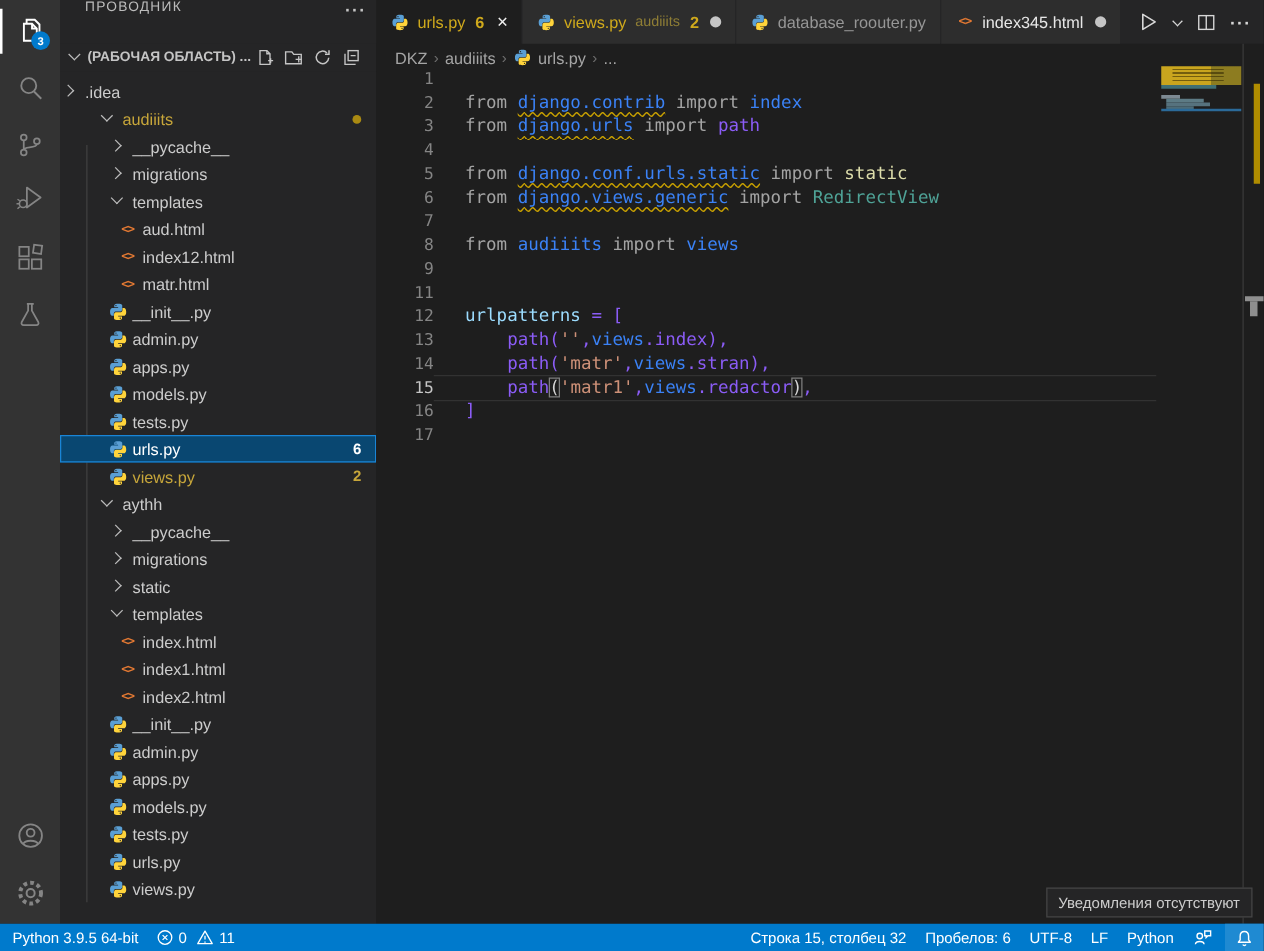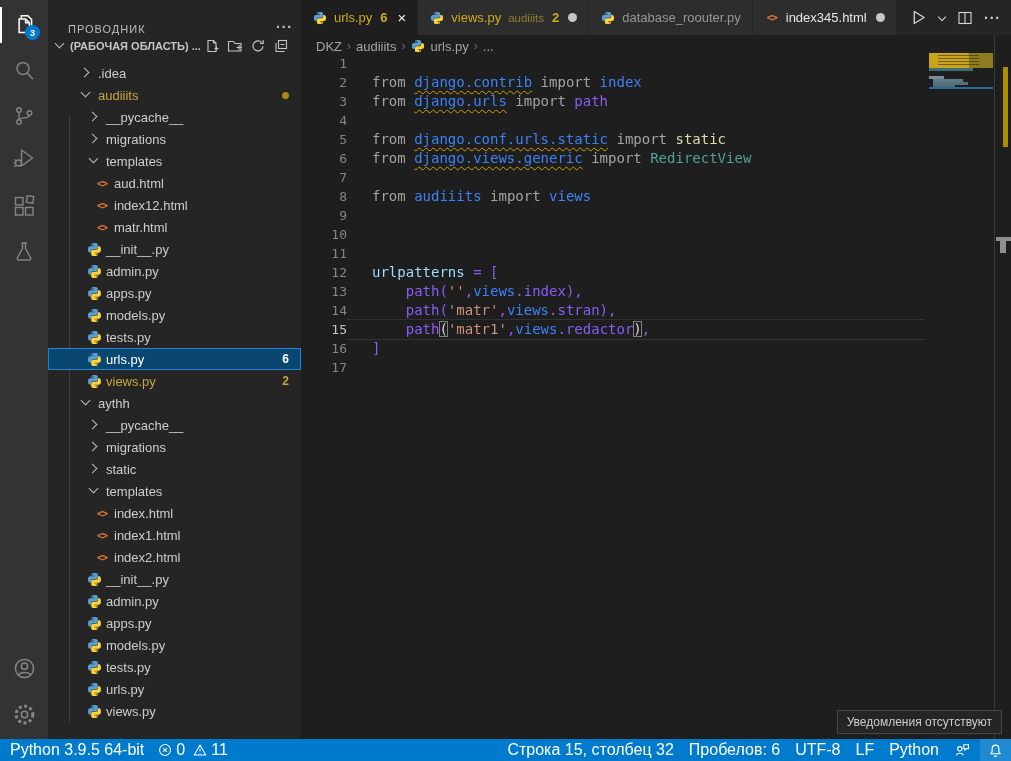--- a/index.html
+++ b/index.html
@@ -7,21 +7,21 @@
        font-family:"Liberation Sans","DejaVu Sans",sans-serif;color:#cccccc;-webkit-font-smoothing:antialiased}
   
   .activitybar{position:absolute;left:0;top:0;width:48px;bottom:22px;background:#333333;z-index:6}
   .ab-item{position:absolute;left:0;width:48px;height:40px;display:flex;align-items:center;justify-content:center;color:#858585;cursor:pointer}
   .ab-item.active{color:#ffffff}
   .ab-indicator{position:absolute;left:0;top:7px;width:2px;height:36px;background:#ffffff}
   .ab-badge{position:absolute;left:25px;top:25px;width:15px;height:15px;border-radius:50%;background:#007acc;color:#fff;
             font-size:9px;display:flex;align-items:center;justify-content:center;font-weight:bold}
   
   .sidebar{position:absolute;left:48px;top:0;width:253px;bottom:22px;background:#252526;overflow:hidden;z-index:5}
-  .sb-title{height:35px;display:flex;align-items:flex-end;padding:0 8px 0 20px;font-size:11px;letter-spacing:1px;color:#bbbbbb}
+  .sb-title{height:35px;display:flex;align-items:flex-start;padding:0 8px 0 20px;font-size:11px;letter-spacing:1px;color:#bbbbbb}
   .sb-title .dots{margin-left:auto;font-weight:bold;color:#c5c5c5;font-size:14px;letter-spacing:1px;cursor:pointer}
   .sb-section{position:absolute;top:35px;left:0;right:0;height:22px;display:flex;align-items:center;background:#252526;z-index:3;
               font-size:11px;font-weight:bold;color:#c5c5c5;padding-left:4px}
   .sb-section .label{margin-left:2px;white-space:nowrap;overflow:hidden}
   .sb-actions{margin-left:auto;display:flex;align-items:center;gap:7px;padding-right:12px;color:#c5c5c5}
   .sb-actions svg{cursor:pointer}
   .tree-viewport{position:absolute;top:50px;left:0;right:0;bottom:17px;overflow:hidden}
   .tree-content{margin-top:-10px;position:relative}
   .indent-guide{position:absolute;left:21px;top:66px;bottom:0;width:1px;background:#404040}
   .trow{height:22px;display:flex;align-items:center;font-size:13px;color:#cccccc;position:relative;cursor:pointer}
@@ -75,21 +75,21 @@
   .mm-warn::after{content:"";position:absolute;left:9px;top:2px;right:14px;bottom:2px;
        background:repeating-linear-gradient(180deg,rgba(45,35,0,.55) 0 1px,transparent 1px 3px)}
   .mm-bar{position:absolute;height:3px;background:#44707c}
   .mm-blue{position:absolute;top:52px;left:0;right:2px;height:2px;background:#2b6a99}
   .mm-sep{position:absolute;top:35px;bottom:0;right:16px;width:1px;background:#3a3a3a}
   .ruler-warn{position:absolute;top:67px;right:3px;width:5px;height:80px;background:#b08c00}
   .scroll-t-h{position:absolute;top:237px;right:0;width:15px;height:4px;background:#8f8f8f}
   .scroll-t-v{position:absolute;top:241px;right:5px;width:6px;height:12px;background:#8f8f8f}
   
   .statusbar{position:absolute;left:0;right:0;bottom:0;height:22px;background:#007acc;display:flex;align-items:center;
-             font-size:16px;color:#ffffff;z-index:10;padding-left:10px}
+             font-size:12px;color:#ffffff;z-index:10;padding-left:10px}
   .st-item{display:flex;align-items:center;gap:4px;margin-right:14px;cursor:pointer;white-space:nowrap}
   .st-right{margin-left:auto;display:flex;align-items:center}
   .st-right .st-item{margin-right:0;margin-left:15px}
   .st-bell{height:22px;display:flex;align-items:center;padding:0 8px;background:#1f8ad2;margin-left:10px}
   
   .tooltip{position:absolute;right:9px;bottom:27px;background:#252526;border:1px solid #454545;color:#cccccc;
            font-size:12px;padding:4px 9px;z-index:20;white-space:nowrap}
 </style>
 </head>
 <body>
@@ -183,21 +183,21 @@
     </span>
   </div>
   <div class="tree-viewport">
     <div class="indent-guide"></div>
     <div class="tree-content">
         <div class="trow warn" style="padding-left: 22px;">
           <span class="tw tw-d"></span>
           <span class="tlabel">DKZ</span>
           <span class="tdot"></span>
         </div>
-        <div class="trow" style="padding-left: 30px;">
+        <div class="trow" style="">
           <span class="tw tw-r"></span>
           <span class="tlabel">.idea</span>
         </div>
         <div class="trow warn" style="padding-left: 30px;">
           <span class="tw tw-d"></span>
           <span class="tlabel">audiiits</span>
           <span class="tdot"></span>
         </div>
         <div class="trow" style="padding-left: 38px;">
           <span class="tw tw-r"></span>
@@ -465,21 +465,20 @@
   <div class="code">
       <div class="cline"><span class="gut">1</span><span class="ctext"></span></div>
       <div class="cline"><span class="gut">2</span><span class="ctext"><span class="tok-kw">from </span><span class="tok-mod sq">django.contrib</span><span class="tok-kw"> import </span><span class="tok-mod">index</span></span></div>
       <div class="cline"><span class="gut">3</span><span class="ctext"><span class="tok-kw">from </span><span class="tok-mod sq">django.urls</span><span class="tok-kw"> import </span><span class="tok-pl">path</span></span></div>
       <div class="cline"><span class="gut">4</span></div>
       <div class="cline"><span class="gut">5</span><span class="ctext"><span class="tok-kw">from </span><span class="tok-mod sq">django.conf.urls.static</span><span class="tok-kw"> import </span><span class="tok-fn">static</span></span></div>
       <div class="cline"><span class="gut">6</span><span class="ctext"><span class="tok-kw">from </span><span class="tok-mod sq">django.views.generic</span><span class="tok-kw"> import </span><span class="tok-dmt">RedirectView</span></span></div>
       <div class="cline"><span class="gut">7</span></div>
       <div class="cline"><span class="gut">8</span><span class="ctext"><span class="tok-kw">from </span><span class="tok-mod">audiiits</span><span class="tok-kw"> import </span><span class="tok-mod">views</span></span></div>
       <div class="cline"><span class="gut">9</span><span class="ctext"></span></div>
-      <div class="cline"><span class="gut">10</span><span class="ctext"></span></div>
       <div class="cline"><span class="gut">11</span><span class="ctext"></span></div>
       <div class="cline"><span class="gut">12</span><span class="ctext"><span class="tok-var">urlpatterns</span><span class="tok-pl"> = [</span></span></div>
       <div class="cline"><span class="gut">13</span><span class="ctext"><span class="tok-pl">    path(</span><span class="tok-str">''</span><span class="tok-pl">,</span><span class="tok-mod">views</span><span class="tok-pl">.index),</span></span></div>
       <div class="cline"><span class="gut">14</span><span class="ctext"><span class="tok-pl">    path(</span><span class="tok-str">'matr'</span><span class="tok-pl">,</span><span class="tok-mod">views</span><span class="tok-pl">.stran),</span></span></div>
       <div class="cline cur"><span class="gut">15</span><span class="ctext"><span class="tok-pl">    path</span><span class="tok-br">(</span><span class="tok-str">'matr1'</span><span class="tok-pl">,</span><span class="tok-mod">views</span><span class="tok-pl">.redactor</span><span class="tok-br">)</span><span class="tok-pl">,</span></span></div>
       <div class="cline"><span class="gut">16</span><span class="ctext"><span class="tok-pl">]</span></span></div>
       <div class="cline"><span class="gut">17</span><span class="ctext"></span></div>
     </div>
 
   <div class="mm-sep"></div>

